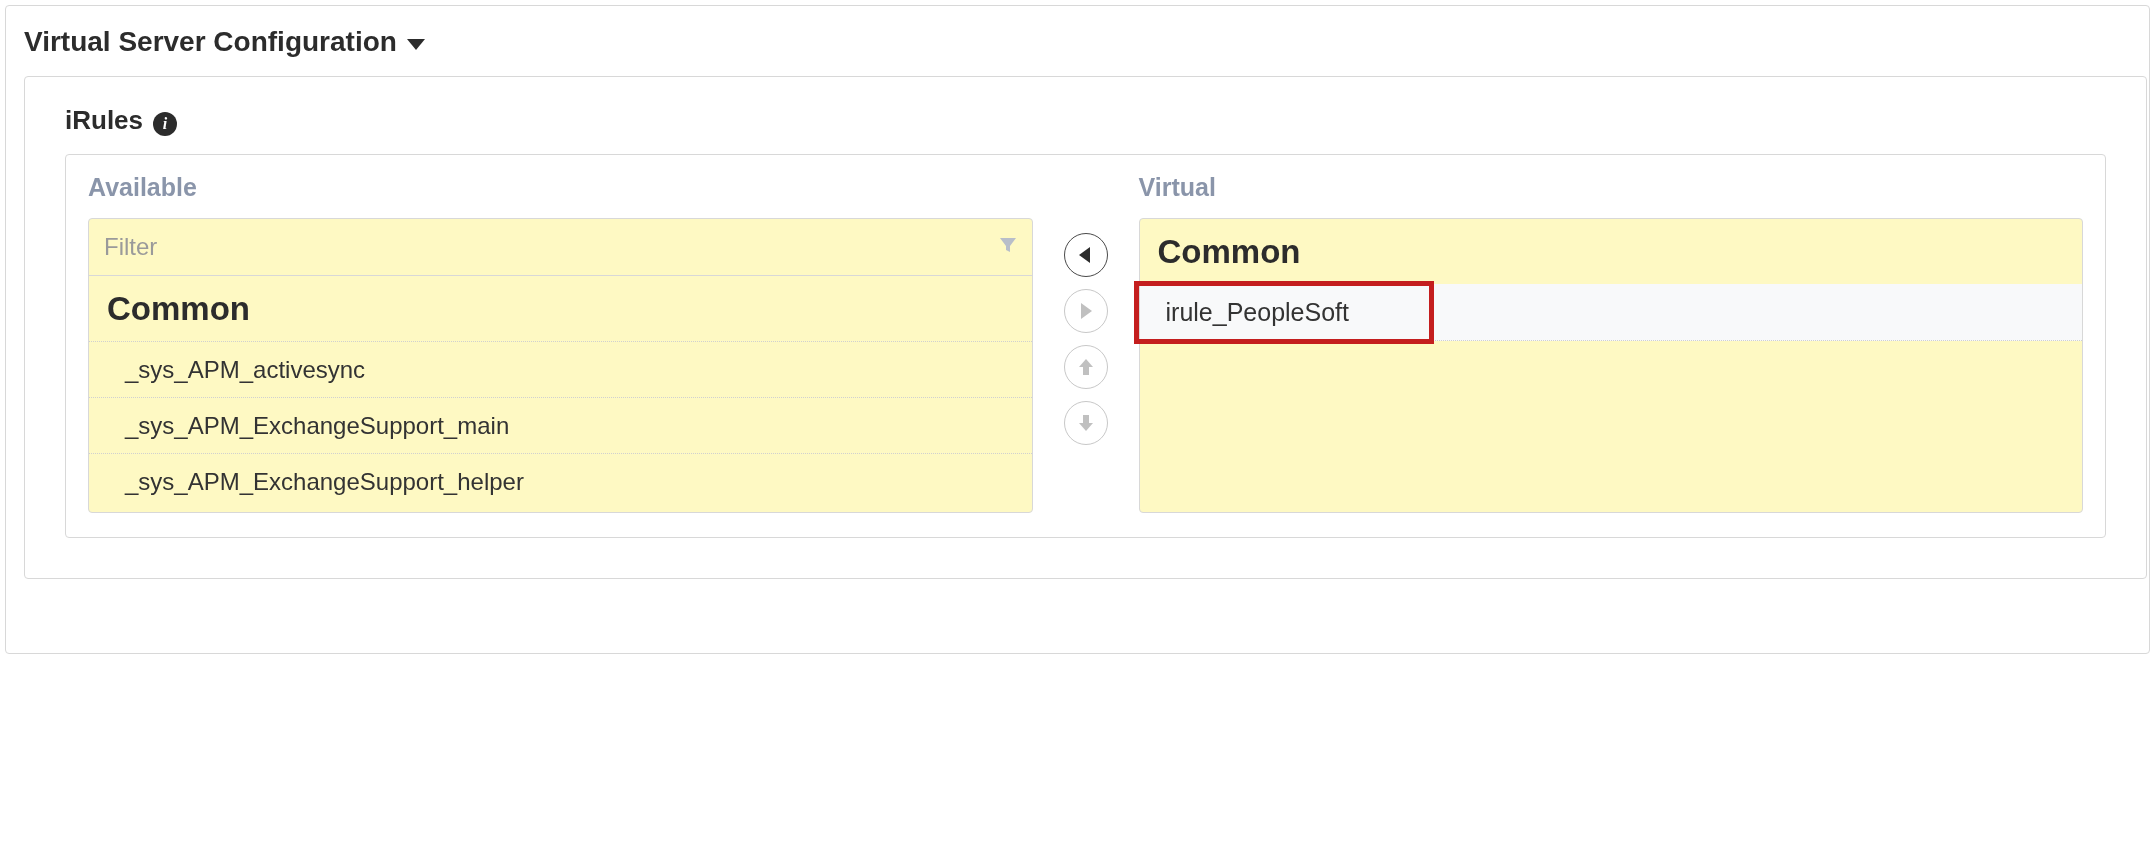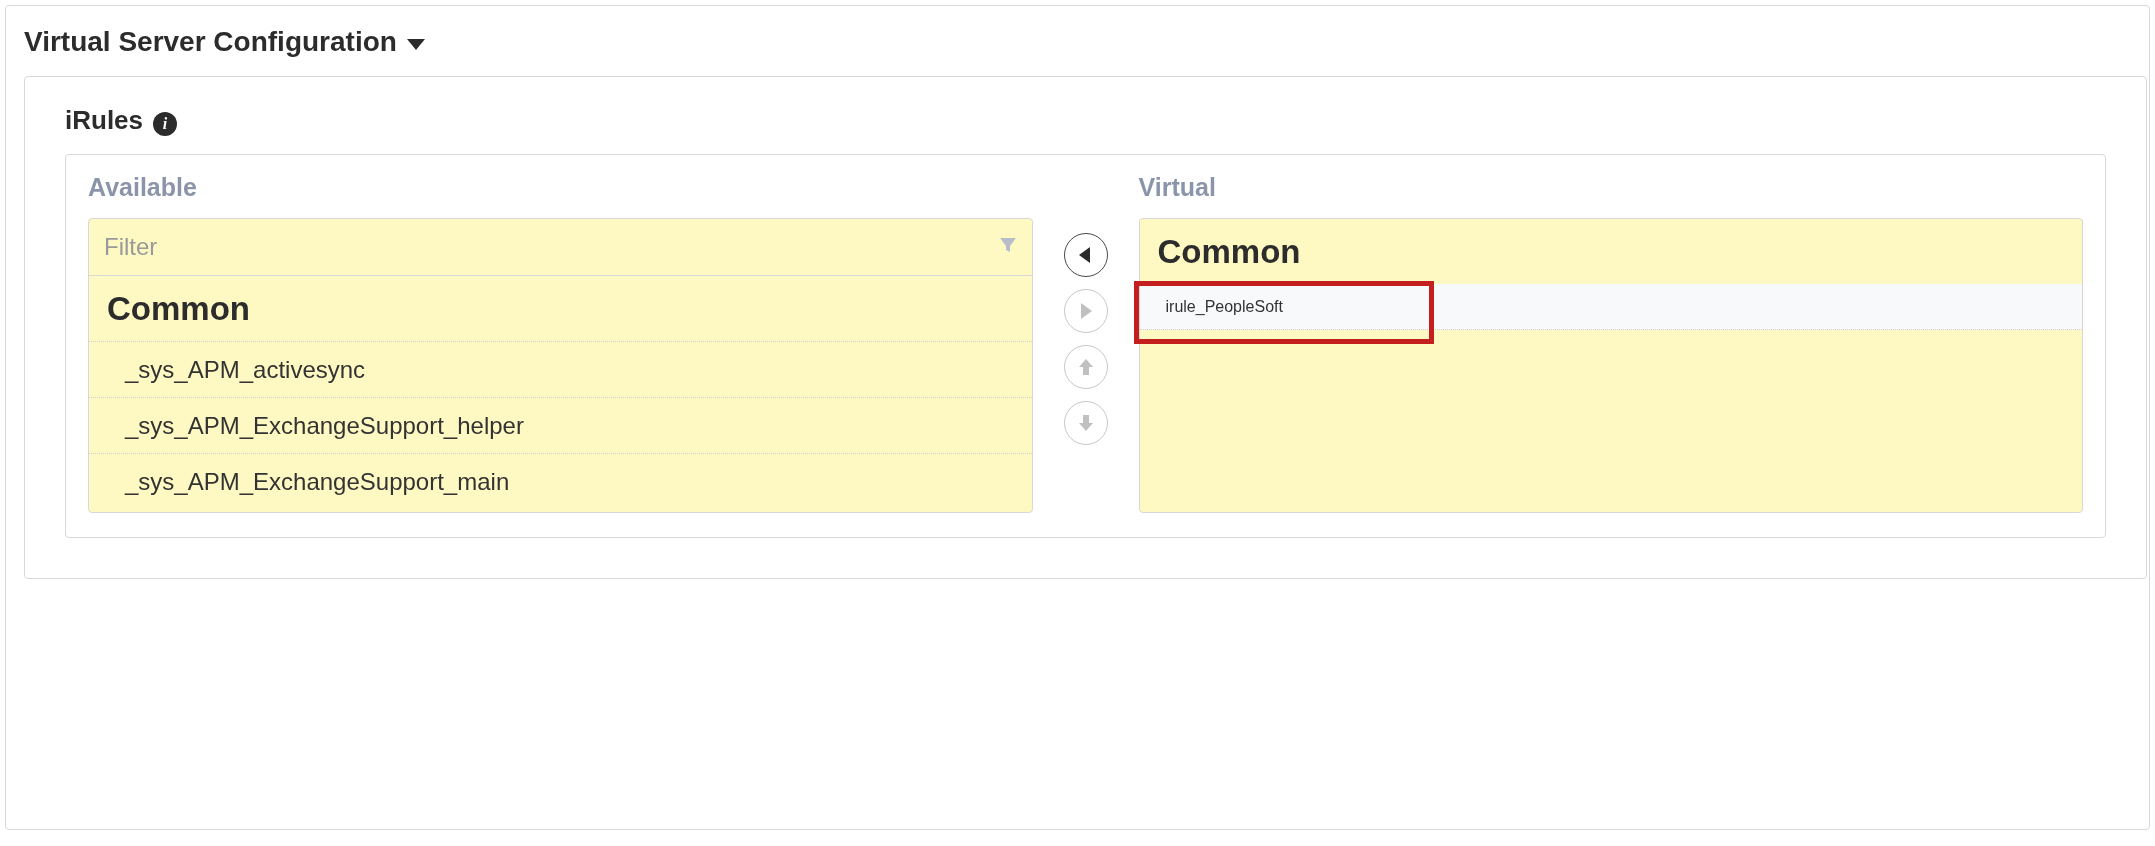--- a/index.html
+++ b/index.html
@@ -11,21 +11,21 @@
       font-family: -apple-system, BlinkMacSystemFont, "Segoe UI", Helvetica, Arial, sans-serif;
       background: #fff;
       padding: 5px;
       width: 2155px;
       height: 846px;
     }
     .outer-panel {
       border: 1px solid #d8d8d8;
       border-radius: 4px;
       padding: 20px 2px 30px 18px;
-      height: 825px;
+      height: 649px;
     }
     .section-header {
       display: flex;
       align-items: center;
       gap: 10px;
       margin-bottom: 18px;
       cursor: pointer;
     }
     .section-title {
       font-size: 28px;
@@ -136,21 +136,21 @@
     .list-item:last-child {
       border-bottom: none;
     }
     .selected-row-wrap {
       position: relative;
       background: #f8f9fa;
       border-bottom: 1px dotted #d0d0d0;
     }
     .selected-item {
       padding: 14px 18px 13px 26px;
-      font-size: 16px;
+      font-size: 25px;
       color: #333;
       cursor: pointer;
     }
     .highlight-box {
       position: absolute;
       left: -6px;
       top: -3px;
       width: 300px;
       height: 63px;
       border: 5px solid #c41e1e;
@@ -224,22 +224,22 @@
           <div class="filter-wrap">
             <input class="filter-input" type="text" placeholder="Filter" style="">
             <span class="funnel-icon">
               <svg width="20" height="20" viewBox="0 0 20 20">
                   <path d="M2 3 h16 l-6 8 v6 l-4 -2 v-4 z" fill="#b8bec9"></path>
                 </svg>
             </span>
           </div>
           <div class="group-header">Common</div>
           <div class="list-item">_sys_APM_activesync</div>
+          <div class="list-item">_sys_APM_ExchangeSupport_main</div>
           <div class="list-item">_sys_APM_ExchangeSupport_helper</div>
-          <div class="list-item">_sys_APM_ExchangeSupport_main</div>
         </div>
       </div>
 
       <div class="controls">
         <div class="ctrl-btn">
           <span class="tri-left"></span>
         </div>
         <div class="ctrl-btn disabled">
           <span class="tri-right"></span>
         </div>

